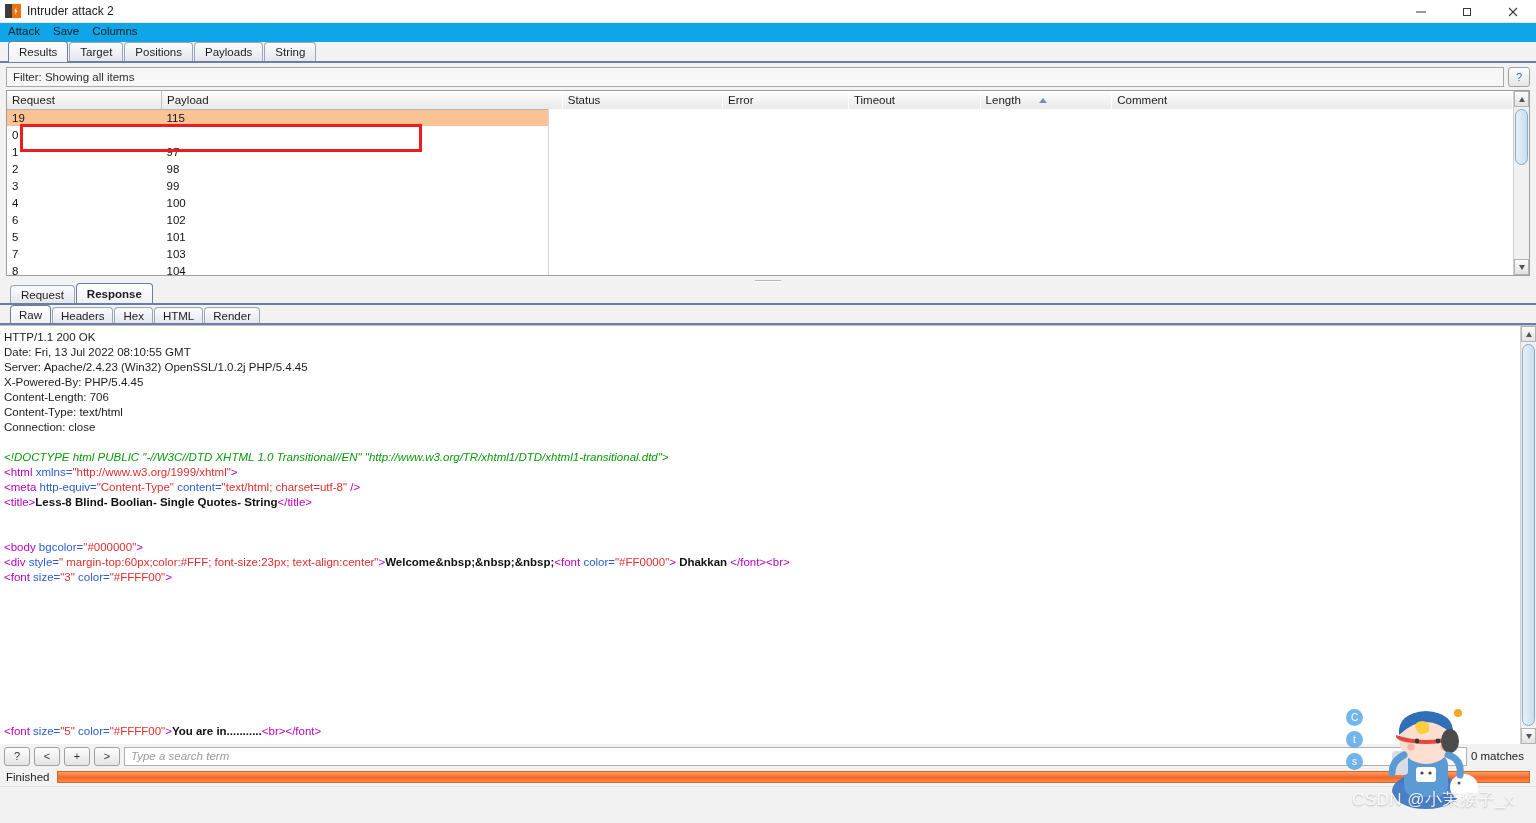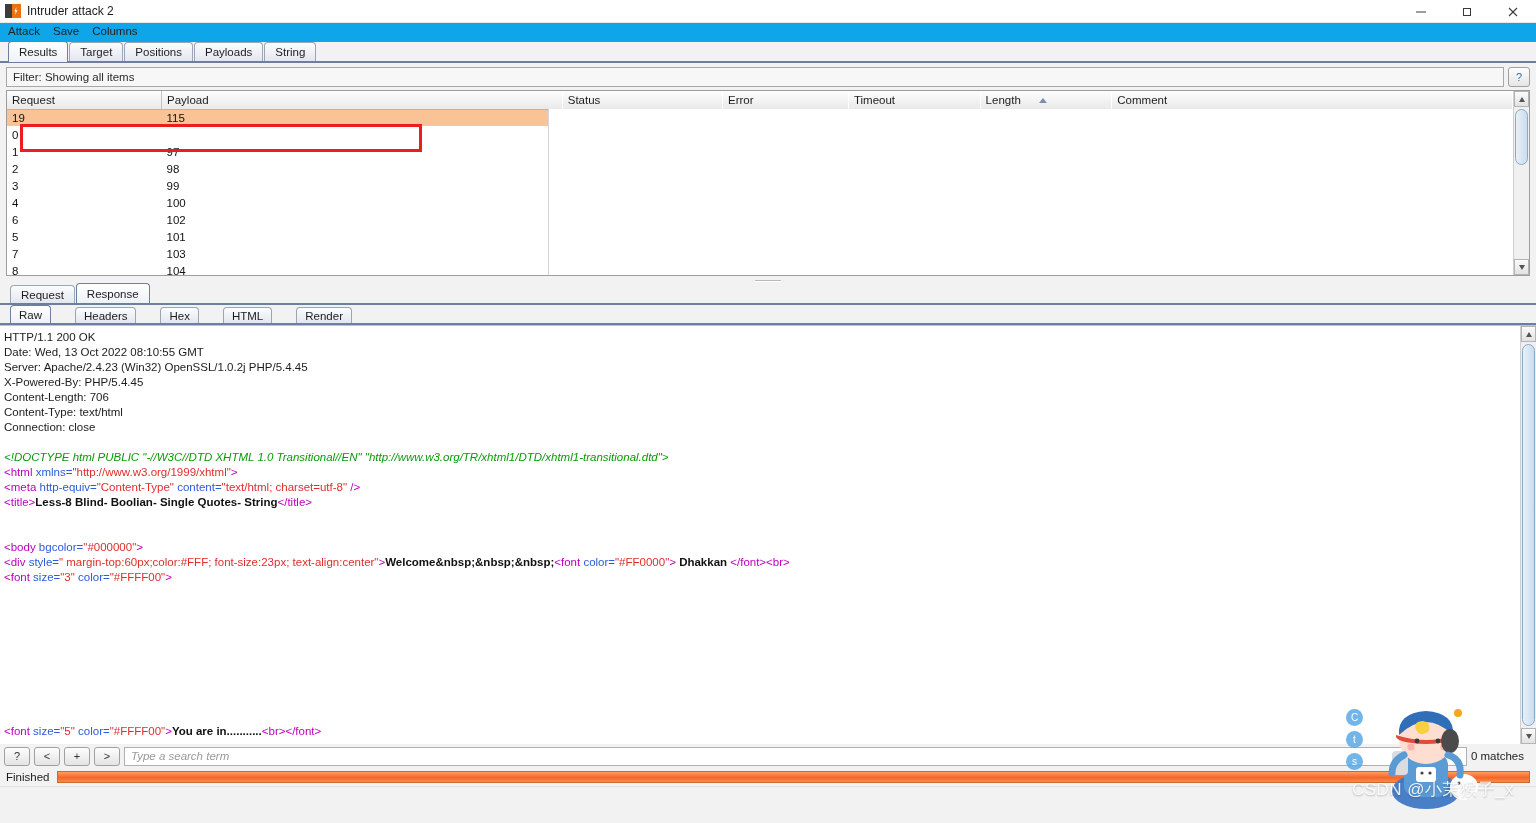--- a/index.html
+++ b/index.html
@@ -142,24 +142,24 @@
   
   .splitter { height: 9px; background: #f2f2f2; display: flex; align-items: center; justify-content: center; }
   .splitter div { width: 26px; height: 2px; border-top: 1px solid #b9b9b9; border-bottom: 1px solid #fff; }
 
   
   .msgtabs {
     display: flex; align-items: flex-end; padding-left: 10px;
     border-bottom: 2px solid #6e7e9e; height: 20px; background: #f2f2f2;
   }
   .msgtabs .tab { height: 18px; font-size: 11.5px; }
-  .msgtabs .tab.active { height: 20px; }
+  .msgtabs .tab.active { height: 20px; font-weight: bold; }
   .subtabs {
     display: flex; align-items: flex-end; padding-left: 10px;
-    border-bottom: 2px solid #6e7e9e; height: 18px; background: #f2f2f2; margin-top: 2px; gap: 23px;
+    border-bottom: 2px solid #6e7e9e; height: 18px; background: #f2f2f2; margin-top: 2px;
   }
   .subtabs .tab { height: 16px; font-size: 11.5px; padding: 0 8px; }
   .subtabs .tab.active { height: 18px; }
 
   
   .resp-wrap { display: flex; height: 419px; background: #fff; border-top: 1px solid #b9c3d4; }
   .resp-body {
     flex: 1; padding: 4px 0 0 4px; overflow: hidden;
     font-family: "Liberation Sans", sans-serif; font-size: 11.5px; line-height: 15px;
     position: relative; background: #fff;
@@ -199,21 +199,21 @@
     background: linear-gradient(#ff9e5e, #f4662a 55%, #ff8a48);
   }
   .bottomfill { height: 9px; background: #f2f2f2; border-top: 1px solid #e2e2e2; }
 
   
   .watermark {
     position: absolute; right: 18px; bottom: 12px;
     width: 200px; height: 120px; z-index: 60; pointer-events: none;
   }
   .wm-text {
-    position: absolute; right: 4px; bottom: 10px;
+    position: absolute; right: 4px; bottom: 0;
     font-size: 17px; color: rgba(255,255,255,.88);
     white-space: nowrap; letter-spacing: .5px;
     text-shadow: 0 1px 2px rgba(0,0,0,.25);
   }
   .social { position: absolute; left: 28px; bottom: 36px; }
   .social span {
     display: block; width: 17px; height: 17px; border-radius: 50%;
     background: #5aa9e6; color: #fff; font-size: 10px;
     display: flex; align-items: center; justify-content: center;
     margin-bottom: 5px; opacity: .85;
@@ -415,21 +415,21 @@
   <div class="tab active">Raw</div>
   <div class="tab">Headers</div>
   <div class="tab">Hex</div>
   <div class="tab">HTML</div>
   <div class="tab">Render</div>
 </div>
 
 <div class="resp-wrap">
   <div class="resp-body">
     <div class="ln hdr">HTTP/1.1 200 OK</div>
-    <div class="ln hdr">Date: Wed, 13 Oct 2022 08:10:55 GMT</div>
+    <div class="ln hdr">Date: Fri, 13 Jul 2022 08:10:55 GMT</div>
     <div class="ln hdr">Server: Apache/2.4.23 (Win32) OpenSSL/1.0.2j PHP/5.4.45</div>
     <div class="ln hdr">X-Powered-By: PHP/5.4.45</div>
     <div class="ln hdr">Content-Length: 706</div>
     <div class="ln hdr">Content-Type: text/html</div>
     <div class="ln hdr">Connection: close</div>
     <div class="blank"></div>
     <div class="ln doctype">&lt;!DOCTYPE html PUBLIC "-//W3C//DTD XHTML 1.0 Transitional//EN" "http://www.w3.org/TR/xhtml1/DTD/xhtml1-transitional.dtd"&gt;</div>
     <div class="ln"><span class="tg">&lt;html</span> <span class="attr">xmlns=</span><span class="val">"http://www.w3.org/1999/xhtml"</span><span class="tg">&gt;</span></div>
     <div class="ln"><span class="tg">&lt;meta</span> <span class="attr">http-equiv=</span><span class="val">"Content-Type"</span> <span class="attr">content=</span><span class="val">"text/html; charset=utf-8"</span> <span class="tg">/&gt;</span></div>
     <div class="ln"><span class="tg">&lt;title&gt;</span><span class="txt">Less-8 Blind- Boolian- Single Quotes- String</span><span class="tg">&lt;/title&gt;</span></div>

